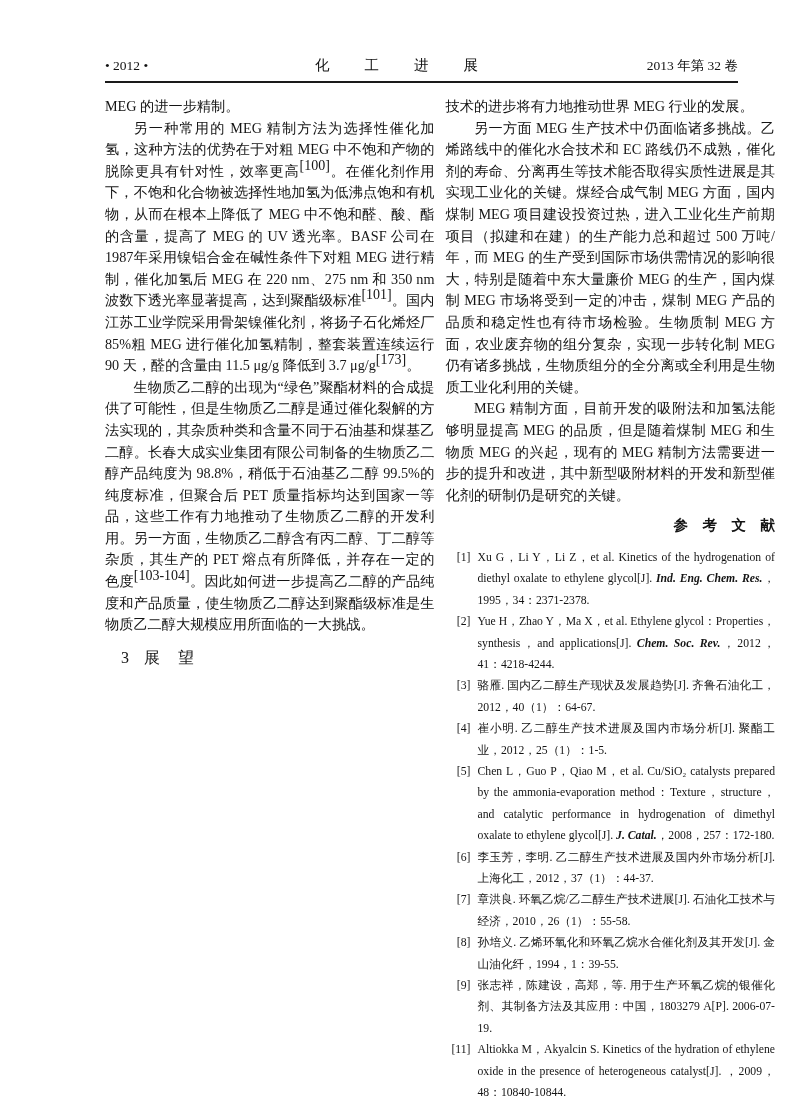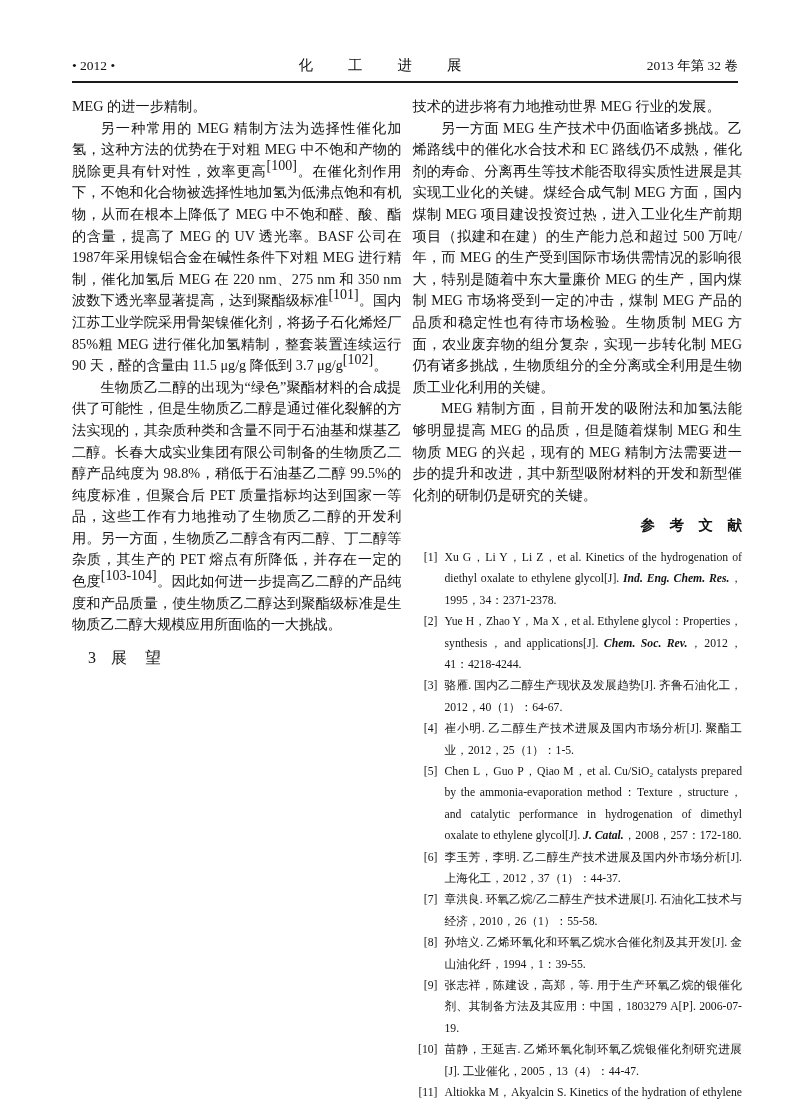--- a/index.html
+++ b/index.html
@@ -4,21 +4,21 @@
 <style>
   html,body{margin:0;padding:0;background:#ffffff;}
   .page{
     position:relative;
     width:796px;height:1107px;
     background:#ffffff;
     font-family:"Liberation Serif","DejaVu Serif",serif;
     color:#141414;
     overflow:hidden;
     box-sizing:border-box;
-    padding:56px 58px 0 72px;
+    padding:56px 58px 0 105px;
   }
   .header-row{
     display:flex;
     justify-content:space-between;
     align-items:baseline;
     font-size:13.5px;
     color:#101010;
   }
   .header-center{
     letter-spacing:2px;
@@ -83,21 +83,21 @@
 <div class="page">
   <div class="header-row">
     <span>• 2012 •</span>
     <span class="header-center">化　　工　　进　　展</span>
     <span>2013 年第 32 卷</span>
   </div>
   <div class="header-rule"></div>
   <div class="columns">
     <div class="col" id="left-col">
         <div class="para">MEG 的进一步精制。</div>
-        <div class="para indent">另一种常用的 MEG 精制方法为选择性催化加氢，这种方法的优势在于对粗 MEG 中不饱和产物的脱除更具有针对性，效率更高<sup>[100]</sup>。在催化剂作用下，不饱和化合物被选择性地加氢为低沸点饱和有机物，从而在根本上降低了 MEG 中不饱和醛、酸、酯的含量，提高了 MEG 的 UV 透光率。BASF 公司在1987年采用镍铝合金在碱性条件下对粗 MEG 进行精制，催化加氢后 MEG 在 220 nm、275 nm 和 350 nm 波数下透光率显著提高，达到聚酯级标准<sup>[101]</sup>。国内江苏工业学院采用骨架镍催化剂，将扬子石化烯烃厂85%粗 MEG 进行催化加氢精制，整套装置连续运行 90 天，醛的含量由 11.5 μg/g 降低到 3.7 μg/g<sup>[102]</sup>。</div>
+        <div class="para indent">另一种常用的 MEG 精制方法为选择性催化加氢，这种方法的优势在于对粗 MEG 中不饱和产物的脱除更具有针对性，效率更高<sup>[100]</sup>。在催化剂作用下，不饱和化合物被选择性地加氢为低沸点饱和有机物，从而在根本上降低了 MEG 中不饱和醛、酸、酯的含量，提高了 MEG 的 UV 透光率。BASF 公司在1987年采用镍铝合金在碱性条件下对粗 MEG 进行精制，催化加氢后 MEG 在 220 nm、275 nm 和 350 nm 波数下透光率显著提高，达到聚酯级标准<sup>[101]</sup>。国内江苏工业学院采用骨架镍催化剂，将扬子石化烯烃厂85%粗 MEG 进行催化加氢精制，整套装置连续运行 90 天，醛的含量由 11.5 μg/g 降低到 3.7 μg/g<sup>[173]</sup>。</div>
         <div class="para indent">生物质乙二醇的出现为“绿色”聚酯材料的合成提供了可能性，但是生物质乙二醇是通过催化裂解的方法实现的，其杂质种类和含量不同于石油基和煤基乙二醇。长春大成实业集团有限公司制备的生物质乙二醇产品纯度为 98.8%，稍低于石油基乙二醇 99.5%的纯度标准，但聚合后 PET 质量指标均达到国家一等品，这些工作有力地推动了生物质乙二醇的开发利用。另一方面，生物质乙二醇含有丙二醇、丁二醇等杂质，其生产的 PET 熔点有所降低，并存在一定的色度<sup>[103-104]</sup>。因此如何进一步提高乙二醇的产品纯度和产品质量，使生物质乙二醇达到聚酯级标准是生物质乙二醇大规模应用所面临的一大挑战。</div>
         <div class="section-heading"><span class="sec-num">3</span><span>展　望</span></div>
       </div>
     <div class="col" id="right-col">
         <div class="para">技术的进步将有力地推动世界 MEG 行业的发展。</div>
         <div class="para indent">另一方面 MEG 生产技术中仍面临诸多挑战。乙烯路线中的催化水合技术和 EC 路线仍不成熟，催化剂的寿命、分离再生等技术能否取得实质性进展是其实现工业化的关键。煤经合成气制 MEG 方面，国内煤制 MEG 项目建设投资过热，进入工业化生产前期项目（拟建和在建）的生产能力总和超过 500 万吨/年，而 MEG 的生产受到国际市场供需情况的影响很大，特别是随着中东大量廉价 MEG 的生产，国内煤制 MEG 市场将受到一定的冲击，煤制 MEG 产品的品质和稳定性也有待市场检验。生物质制 MEG 方面，农业废弃物的组分复杂，实现一步转化制 MEG 仍有诸多挑战，生物质组分的全分离或全利用是生物质工业化利用的关键。</div>
         <div class="para indent">MEG 精制方面，目前开发的吸附法和加氢法能够明显提高 MEG 的品质，但是随着煤制 MEG 和生物质 MEG 的兴起，现有的 MEG 精制方法需要进一步的提升和改进，其中新型吸附材料的开发和新型催化剂的研制仍是研究的关键。</div>
         <div class="ref-heading">参　考　文　献</div>
         <div class="ref-item">
           <span class="ref-num">[1]</span>
@@ -129,22 +129,18 @@
         </div>
         <div class="ref-item">
           <span class="ref-num">[8]</span>
           <span class="ref-text">孙培义. 乙烯环氧化和环氧乙烷水合催化剂及其开发[J]. 金山油化纤，1994，1：39-55.</span>
         </div>
         <div class="ref-item">
           <span class="ref-num">[9]</span>
           <span class="ref-text">张志祥，陈建设，高郑，等. 用于生产环氧乙烷的银催化剂、其制备方法及其应用：中国，1803279 A[P]. 2006-07-19.</span>
         </div>
         <div class="ref-item">
-          <span class="ref-num">[10]</span>
-          <span class="ref-text">苗静，王延吉. 乙烯环氧化制环氧乙烷银催化剂研究进展[J]. 工业催化，2005，13（4）：44-47.</span>
-        </div>
-        <div class="ref-item">
           <span class="ref-num">[11]</span>
           <span class="ref-text">Altiokka M，Akyalcin S. Kinetics of the hydration of ethylene oxide in the presence of heterogeneous catalyst[J]. ，2009，48：10840-10844.</span>
         </div>
       </div>
   </div>
 </div>
 
 </body></html>

